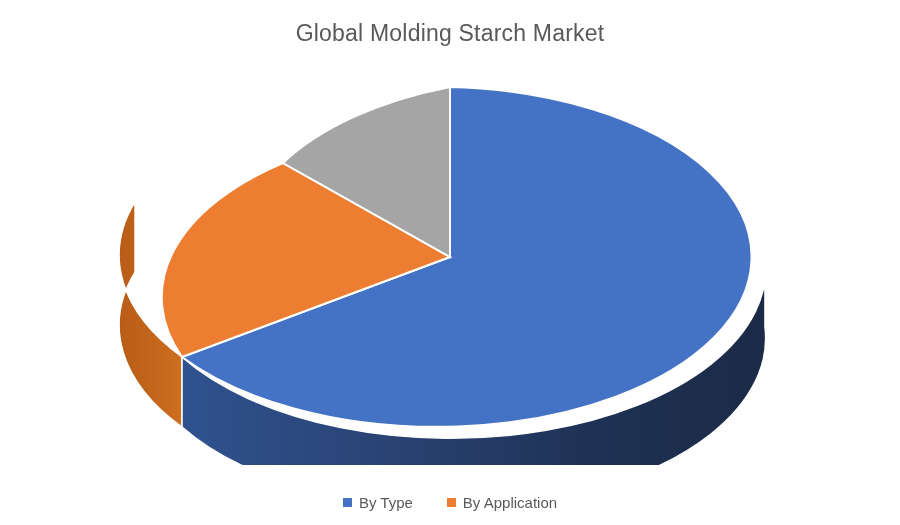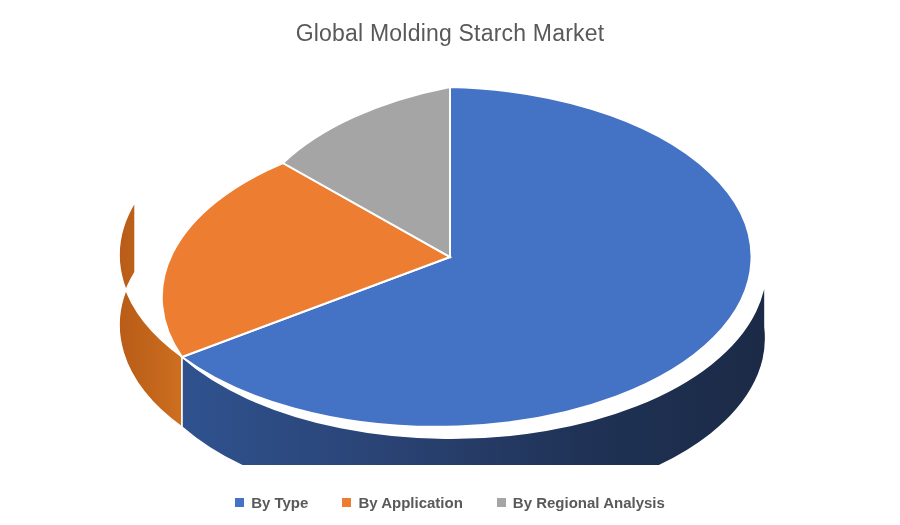--- a/index.html
+++ b/index.html
@@ -29,21 +29,20 @@
   }
   .pie-svg{display:block;width:900px;height:410px;}
 
   .legend{
     position:absolute;
     left:0;right:0;bottom:14px;
     display:flex;
     justify-content:center;
     align-items:center;
     gap:34px;
-    font-weight:bold;
   }
   .legend-item{
     display:flex;
     align-items:center;
     gap:7px;
   }
   .legend-swatch{
     width:9px;height:9px;
     display:inline-block;
     flex:none;
@@ -106,20 +105,16 @@
     <div class="legend-item">
       <span class="legend-swatch" style="background:#4472C4"></span>
       <span class="legend-label">By Type</span>
     </div>
 
     <div class="legend-item">
       <span class="legend-swatch" style="background:#ED7D31"></span>
       <span class="legend-label">By Application</span>
     </div>
 
-    <div class="legend-item">
-      <span class="legend-swatch" style="background:#A5A5A5"></span>
-      <span class="legend-label">By Regional Analysis</span>
-    </div>
 
   </div>
 
 </div>
 
 </body></html>

